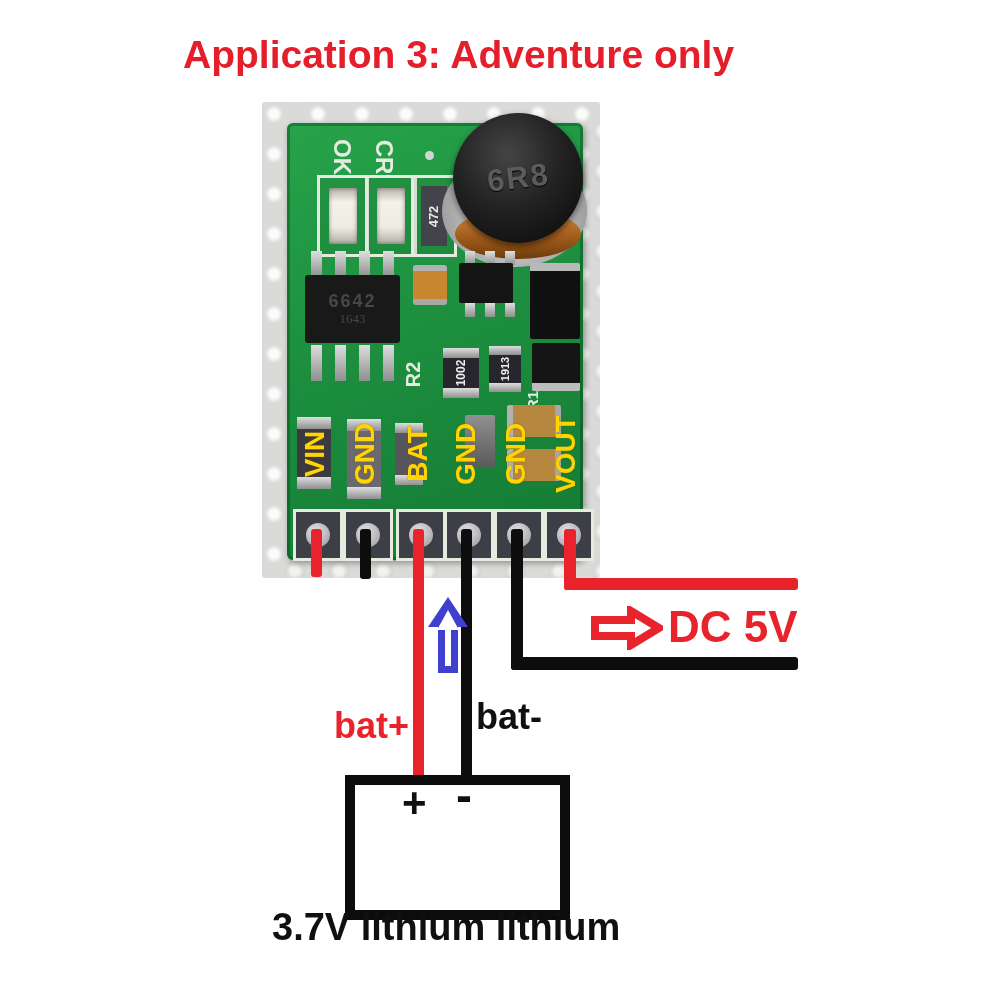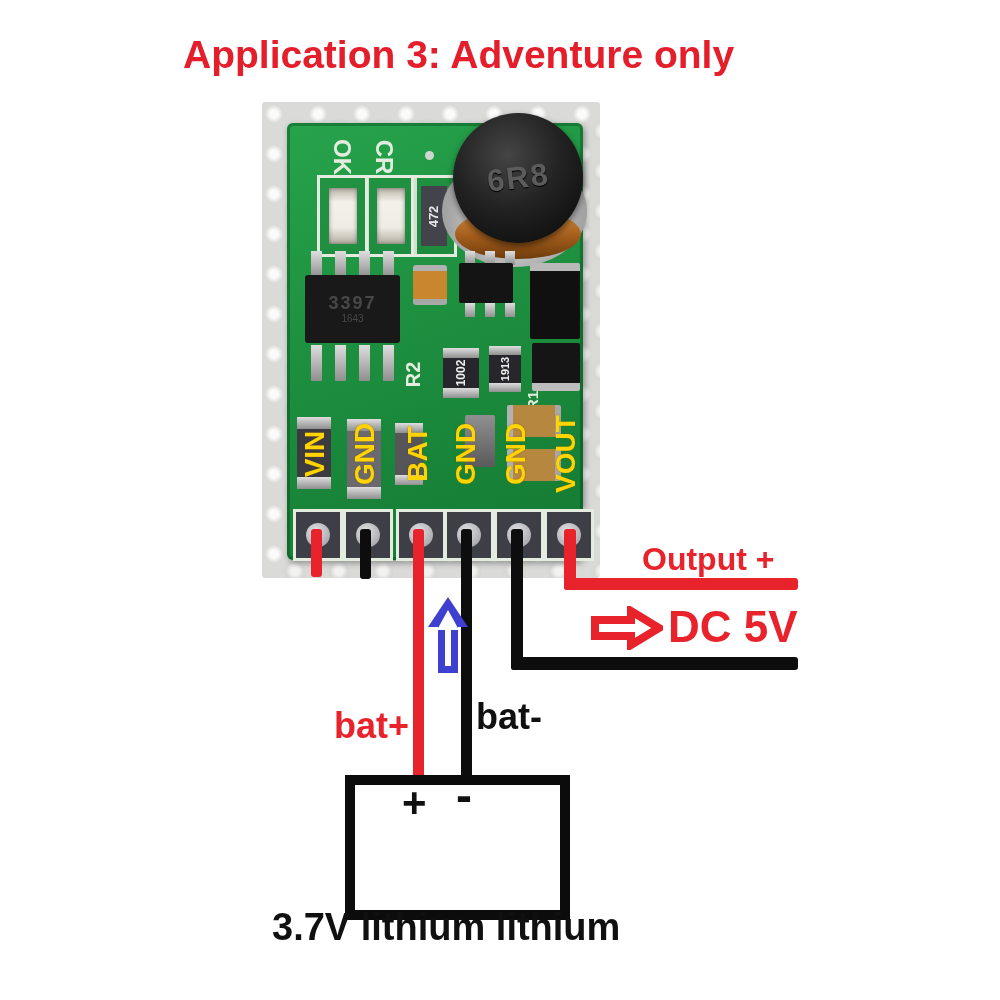--- a/index.html
+++ b/index.html
@@ -99,22 +99,22 @@
       <div class="abs copper" style="left:168px;top:86px;width:126px;height:50px;"></div>
       <div class="abs drum vflex" style="left:166px;top:-10px;width:130px;height:130px;">
         <span>6R8</span>
       </div>
 
       <div class="abs silver" style="left:24px;top:128px;width:11px;height:26px;"></div>
       <div class="abs silver" style="left:48px;top:128px;width:11px;height:26px;"></div>
       <div class="abs silver" style="left:72px;top:128px;width:11px;height:26px;"></div>
       <div class="abs silver" style="left:96px;top:128px;width:11px;height:26px;"></div>
       <div class="abs ic-body" style="left:18px;top:152px;width:95px;height:68px;">
-        <span style="font-size:18px;font-weight:700;letter-spacing:2px;">3397</span>
-        <span style="font-size:10px;">1643</span>
+        <span style="font-size:18px;font-weight:700;letter-spacing:2px;">6642</span>
+        <span style="font-size:13px;font-family:Liberation Serif, serif;">1643</span>
       </div>
       <div class="abs silver" style="left:24px;top:222px;width:11px;height:36px;"></div>
       <div class="abs silver" style="left:48px;top:222px;width:11px;height:36px;"></div>
       <div class="abs silver" style="left:72px;top:222px;width:11px;height:36px;"></div>
       <div class="abs silver" style="left:96px;top:222px;width:11px;height:36px;"></div>
 
       <div class="abs" style="left:126px;top:142px;width:34px;height:40px;border-radius:3px;
            background:linear-gradient(180deg,#b2b2b2 0 14%,#c8872e 14% 86%,#a8a8a8 86%);"></div>
 
       <div class="abs silver" style="left:178px;top:128px;width:10px;height:14px;"></div>
@@ -228,21 +228,20 @@
       <polygon points="20,13 31,33 23,33 23,69 17,69 17,33 9,33" fill="#ffffff"></polygon>
     </svg>
   </div>
 
   <div class="abs" style="left:591px;top:606px;z-index:6;">
     <svg width="72" height="44" viewBox="0 0 72 44">
       <polygon points="4,14 40,14 40,5 68,22 40,39 40,30 4,30" fill="#ffffff" stroke="#e8232b" stroke-width="8" stroke-linejoin="miter"></polygon>
     </svg>
   </div>
 
-  <div class="abs lbl red" style="left:642px;top:541px;font-size:32px;">Output +</div>
   <div class="abs lbl red" style="left:668px;top:602px;font-size:44px;">DC 5V</div>
   <div class="abs lbl red" style="left:334px;top:705px;font-size:36px;">bat+</div>
   <div class="abs lbl dark" style="left:476px;top:696px;font-size:36px;">bat-</div>
 
   <div class="abs battery"></div>
   <div class="abs lbl dark" style="left:402px;top:779px;font-size:42px;z-index:6;">+</div>
   <div class="abs lbl dark" style="left:456px;top:768px;font-size:48px;z-index:6;">-</div>
   <div class="abs lbl dark" style="left:272px;top:906px;font-size:38px;">3.7V lithium lithium</div>
 
 </div>

